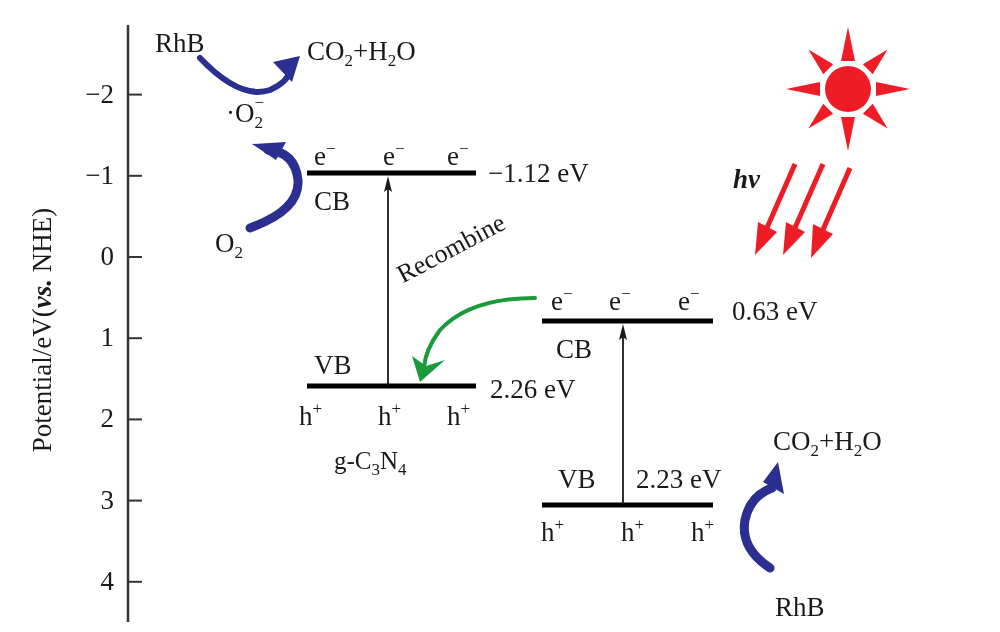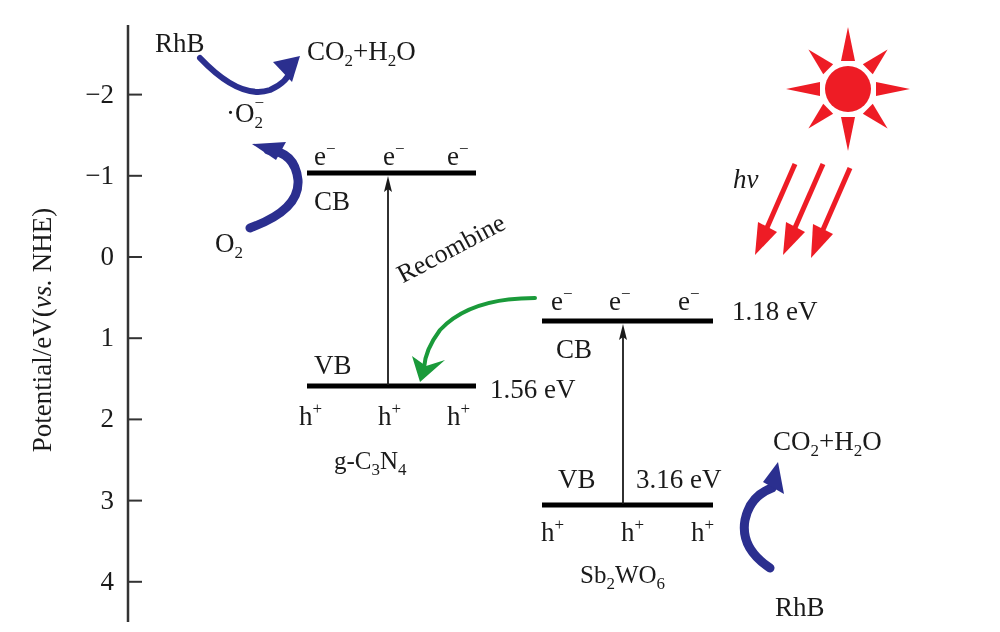--- a/index.html
+++ b/index.html
@@ -3,21 +3,21 @@
 <meta charset="utf-8">
 <style>
   html, body { margin: 0; padding: 0; background: #ffffff; }
   body { width: 1000px; height: 632px; position: relative; overflow: hidden;
          font-family: "Liberation Serif", "DejaVu Serif", serif; color: #1a1a1a; }
   #stage { position: absolute; left: 0; top: 0; width: 1000px; height: 632px; }
   .txt { position: absolute; white-space: nowrap; font-size: 27px; line-height: 1; }
   .tick { font-size: 27px; }
   .ylabel { position: absolute; left: 42px; top: 330px; font-size: 27px;
             transform: translate(-50%, -50%) rotate(-90deg); white-space: nowrap; }
-  .it { font-style: italic; }
+  .it { font-style: italic; font-weight: bold; }
   .sub { font-size: 17px; vertical-align: -6px; }
   .sup { font-size: 17px; vertical-align: 11px; }
 </style>
 </head>
 <body>
 
 <div id="stage">
   <svg id="svg" width="1000" height="632" style="position:absolute;left:0;top:0">
     <defs>
       <marker id="thinArrow" viewBox="0 0 10 10" refX="5" refY="2" markerWidth="10" markerHeight="14" orient="auto-start-reverse">
@@ -104,38 +104,38 @@
   <div class="txt" style="left:307px;top:38px"><span>CO</span><span class="sub">2</span><span>+H</span><span class="sub">2</span><span>O</span></div>
   <div class="txt" style="left:226px;top:100px"><span>·</span><span>O</span><span style="position:relative"><span class="sub">2</span><span class="sup" style="position:absolute;left:0;top:-4px">−</span></span></div>
   <div class="txt" style="left:215px;top:230px"><span>O</span><span class="sub">2</span></div>
 
   <div class="txt" style="left:773px;top:428px"><span>CO</span><span class="sub">2</span><span>+H</span><span class="sub">2</span><span>O</span></div>
   <div class="txt" style="left:775px;top:594px">RhB</div>
 
   <div class="txt" style="left:314px;top:140px"><span>e</span><span class="sup">−</span></div>
   <div class="txt" style="left:383px;top:140px"><span>e</span><span class="sup">−</span></div>
   <div class="txt" style="left:447px;top:140px"><span>e</span><span class="sup">−</span></div>
+  <div class="txt" style="left:488px;top:160px">−1.12 eV</div>
   <div class="txt" style="left:314px;top:188px">CB</div>
 
   <div class="txt" style="left:314px;top:352px">VB</div>
-  <div class="txt" style="left:490px;top:376px">1.56 eV</div>
+  <div class="txt" style="left:490px;top:376px">2.26 eV</div>
   <div class="txt" style="left:299px;top:400px"><span>h</span><span class="sup">+</span></div>
   <div class="txt" style="left:378px;top:400px"><span>h</span><span class="sup">+</span></div>
   <div class="txt" style="left:447px;top:400px"><span>h</span><span class="sup">+</span></div>
   <div class="txt" style="left:334px;top:448px;font-size:25px"><span>g-C</span><span class="sub">3</span><span>N</span><span class="sub">4</span></div>
 
   <div class="txt" style="left:551px;top:285px"><span>e</span><span class="sup">−</span></div>
   <div class="txt" style="left:609px;top:285px"><span>e</span><span class="sup">−</span></div>
   <div class="txt" style="left:678px;top:285px"><span>e</span><span class="sup">−</span></div>
-  <div class="txt" style="left:732px;top:298px">1.18 eV</div>
+  <div class="txt" style="left:732px;top:298px">0.63 eV</div>
   <div class="txt" style="left:556px;top:336px">CB</div>
 
   <div class="txt" style="left:558px;top:466px">VB</div>
-  <div class="txt" style="left:636px;top:466px">3.16 eV</div>
+  <div class="txt" style="left:636px;top:466px">2.23 eV</div>
   <div class="txt" style="left:541px;top:516px"><span>h</span><span class="sup">+</span></div>
   <div class="txt" style="left:621px;top:516px"><span>h</span><span class="sup">+</span></div>
   <div class="txt" style="left:691px;top:516px"><span>h</span><span class="sup">+</span></div>
-  <div class="txt" style="left:580px;top:562px;font-size:25px"><span>Sb</span><span class="sub">2</span><span>WO</span><span class="sub">6</span></div>
 
   <div class="txt" style="left:405px;top:262px;transform:rotate(-28deg);transform-origin:0 100%;font-size:26px">Recombine</div>
 
   <div class="txt it" style="left:733px;top:166px">hv</div>
 </div>
 
 </body></html>

